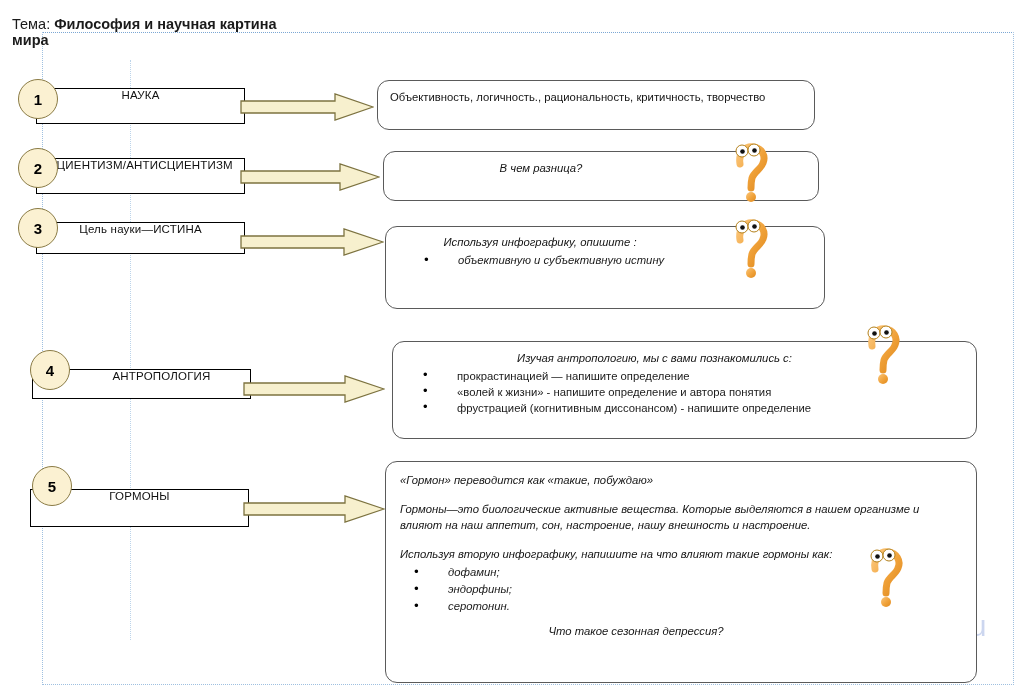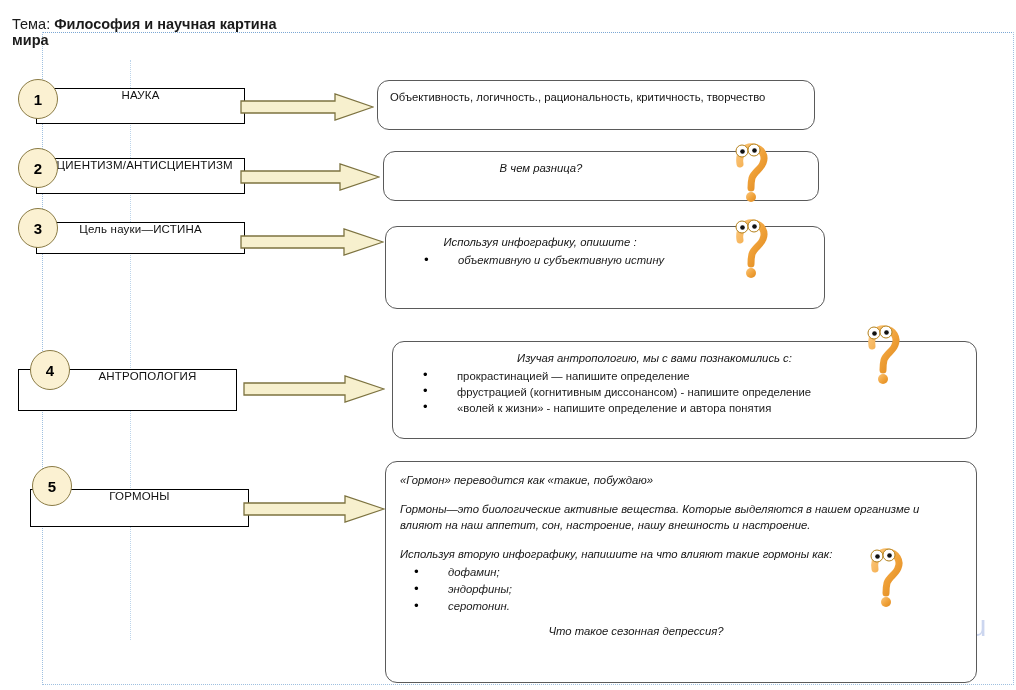--- a/index.html
+++ b/index.html
@@ -223,35 +223,35 @@
         <circle cx="12" cy="9" r="6" fill="#fff" stroke="#b3801a" stroke-width="1"></circle>
         <circle cx="24" cy="8" r="6" fill="#fff" stroke="#b3801a" stroke-width="1"></circle>
         <circle cx="12.5" cy="9.5" r="2.3" fill="#111"></circle>
         <circle cx="24.5" cy="8.5" r="2.3" fill="#111"></circle>
       </svg>
     </div>
   </div>
 
   <div class="row">
     <div class="numcircle" style="left:30px;top:350px;">4</div>
-    <div class="labelbox" style="left:18px;top:369px;width:219px;height:42px;padding-left:40px;">
+    <div class="labelbox" style="left:32px;top:369px;width:219px;height:30px;padding-left:40px;">
       <span>АНТРОПОЛОГИЯ</span>
     </div>
     <div class="arrow" style="left:243px;top:375px;">
       <svg width="142" height="28" viewBox="0 0 142 28">
         <polygon points="1,8 102,8 102,1 141,14 102,27 102,20 1,20" fill="#F7F0CE" stroke="#7d7340" stroke-width="1.3"></polygon>
       </svg>
     </div>
     <div class="cbox" style="left:392px;top:341px;width:585px;height:98px;">
       <div class="inner" style="padding-top:8px;">
         <div class="ctext ital center" style="padding-right:60px;">Изучая антропологию, мы с вами познакомились с:</div>
         <ul class="bul tight" style="padding-left:18px;">
           <li class="up">прокрастинацией  —  напишите определение</li>
+          <li class="up">«волей к жизни» - напишите определение и автора понятия</li>
           <li class="up">фрустрацией (когнитивным диссонансом) - напишите определение</li>
-          <li class="up">«волей к жизни» - напишите определение и автора понятия</li>
         </ul>
       </div>
     </div>
     <div class="qmark" style="left:862px;top:324px;">
       <svg width="42" height="64" viewBox="0 0 42 64">
         <defs>
           <linearGradient id="qg4" x1="0" y1="0" x2="1" y2="1">
             <stop offset="0%" stop-color="#FBC67A"></stop>
             <stop offset="55%" stop-color="#F0A23A"></stop>
             <stop offset="100%" stop-color="#E08A1E"></stop>

